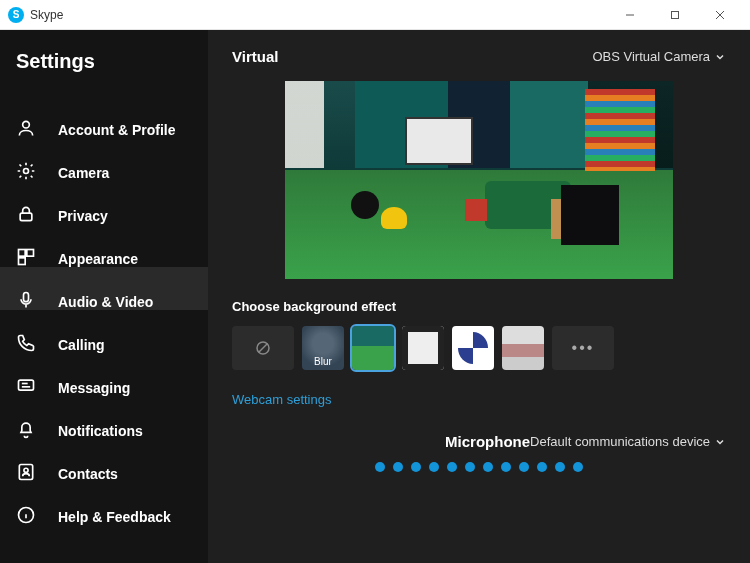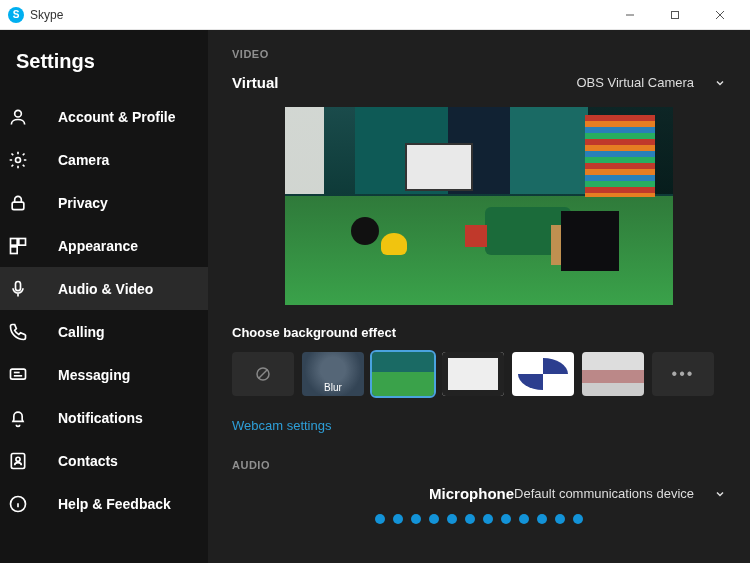--- a/index.html
+++ b/index.html
@@ -7,46 +7,46 @@
   .titlebar { height: 30px; background: #fff; display: flex; align-items: center; padding: 0 8px; border-bottom: 1px solid #e5e5e5; }
   .titlebar-left { display: flex; align-items: center; gap: 6px; flex: 1; }
   .skype-logo { width: 16px; height: 16px; background: #00aff0; border-radius: 50%; display: flex; align-items: center; justify-content: center; color: #fff; font-size: 10px; font-weight: bold; }
   .titlebar-title { font-size: 12px; color: #333; }
   .win-controls { display: flex; }
   .win-btn { width: 45px; height: 30px; display: flex; align-items: center; justify-content: center; color: #555; }
   .win-btn svg { width: 10px; height: 10px; }
   .app { display: flex; height: calc(563px - 30px); background: #1f1f1f; }
   .sidebar { width: 208px; background: #141414; color: #fff; display: flex; flex-direction: column; }
   .sidebar-heading { font-size: 20px; font-weight: 700; padding: 20px 16px 22px 16px; }
-  .side-item { display: flex; align-items: center; gap: 30px; padding: 0 8px; height: 43px; font-size: 14px; font-weight: 600; cursor: pointer; color: #fff; }
+  .side-item { display: flex; align-items: flex-end; gap: 22px; padding: 0 16px; height: 43px; font-size: 14px; font-weight: 600; cursor: pointer; color: #fff; }
   .side-item.active { background: #2a2a2a; }
   .side-item .icon { width: 20px; height: 20px; display: flex; align-items: center; justify-content: center; color: #fff; }
   .content { flex: 1; background: #1f1f1f; color: #fff; padding: 18px 24px 12px 24px; overflow: hidden; }
   .section-label { font-size: 11px; color: #8f8f8f; letter-spacing: 0.5px; font-weight: 600; margin-bottom: 14px; }
   .row { display: flex; justify-content: space-between; align-items: center; }
   .row-title { font-size: 15px; font-weight: 700; }
-  .dropdown { font-size: 13px; color: #ddd; display: flex; align-items: center; gap: 20px; cursor: pointer; }
+  .dropdown { font-size: 13px; color: #ddd; display: flex; align-items: center; gap: 4px; cursor: pointer; }
   .preview-wrap { display: flex; justify-content: center; margin: 16px 0 20px 0; }
   .preview { width: 388px; height: 198px; background: linear-gradient(180deg,#1a4b4b 0%, #0e3a38 45%, #2f7a3a 45%, #3aa24a 100%); position: relative; overflow: hidden; }
   .preview::before { content:""; position:absolute; left:0; right:0; top:0; height:44%; background:
      linear-gradient(90deg, rgba(230,230,225,0.9) 0 10%, transparent 10% 18%, #0e5a56 18% 42%, #123 42% 58%, #1a6a64 58% 78%, rgba(0,0,0,0.5) 78% 100%);
   }
   .shelf { position:absolute; right:18px; top:8px; width:70px; height:82px; background: repeating-linear-gradient(180deg,#c0392b 0 6px,#e67e22 6px 12px,#2980b9 12px 18px,#27ae60 18px 24px); }
   .whiteboard { position:absolute; left:120px; top:36px; width:68px; height:48px; background:#e9e9e9; border: 2px solid #333; }
   .sofa { position:absolute; left:200px; top:100px; width:86px; height:48px; background:#1b6b3a; border-radius:6px; }
   .cube-r { position:absolute; left:180px; top:118px; width:22px; height:22px; background:#c0392b; }
   .pouf { position:absolute; left:96px; top:126px; width:26px; height:22px; background:#f1c40f; border-radius:50% 50% 6px 6px; }
   .table { position:absolute; left:66px; top:110px; width:28px; height:28px; background:#111; border-radius:50%; }
   .stool { position:absolute; right:112px; top:118px; width:10px; height:40px; background:#c09050; }
   .stool2 { position:absolute; right:98px; top:120px; width:10px; height:38px; background:#c09050; }
   .counter { position:absolute; right:54px; top:104px; width:58px; height:60px; background:#0d0d10; }
   .effect-label { font-size: 13px; font-weight: 700; margin: 6px 0 12px 0; }
   .effects { display: flex; gap: 8px; margin-bottom: 16px; }
   .effect { width: 62px; height: 44px; border-radius: 4px; background:#2c2c2c; display:flex; align-items:center; justify-content:center; position:relative; cursor:pointer; }
-  .thumb { width: 62px; height: 44px; border-radius: 4px; cursor:pointer; }
+  .thumb { width: 42px; height: 44px; border-radius: 4px; cursor:pointer; }
   .t1 { background: radial-gradient(circle at 50% 40%, #567 0 30%, #345 70%); filter: blur(0.3px);}
   .t2 { background: linear-gradient(180deg,#1a6a64 0 45%, #3aa24a 45% 100%); outline:2px solid #4aa3df; }
   .t3 { background: #eee; box-shadow: inset 0 0 0 6px #222; }
   .t4 { background: #fff; position:relative; }
   .t4::after{content:"";position:absolute;inset:6px;border-radius:50%;background:conic-gradient(#2c3e8f 0 25%, #fff 25% 50%, #2c3e8f 50% 75%, #fff 75% 100%);}
   .t5 { background: linear-gradient(180deg,#ddd 0 40%, #b88 40% 70%, #ccc 70% 100%); }
   .link { color: #2e9fd8; font-size: 13px; cursor: pointer; margin: 6px 0 26px 0; display:inline-block; }
   .mic-row { display:flex; justify-content:flex-end; align-items:center; margin-bottom: 12px;}
   .meter { display:flex; justify-content:center; gap:8px; margin-top: 4px; }
   .dot { width: 10px; height: 10px; border-radius: 50%; background:#1393d8; }
@@ -173,21 +173,20 @@
             <circle cx="12" cy="12" r="9"></circle>
             <line x1="12" y1="8" x2="12" y2="8"></line>
             <line x1="12" y1="11" x2="12" y2="16"></line>
           </svg>
         </span>
       <span>Help &amp; Feedback</span>
     </div>
   </div>
 
   <div class="content">
-    <div class="section-label">VIDEO</div>
     <div class="row">
       <div class="row-title">Virtual</div>
       <div class="dropdown">
         <span>OBS Virtual Camera</span>
         <span>
             <svg width="12" height="12" viewBox="0 0 24 24" fill="none" stroke="#ddd" stroke-width="3">
               <path d="M6 9l6 6 6-6"></path>
             </svg>
           </span>
       </div>
@@ -224,21 +223,20 @@
       <div class="thumb t3"></div>
       <div class="thumb t4"></div>
       <div class="thumb t5"></div>
       <div class="effect">
         <span style="color:#aaa;font-size:16px;letter-spacing:2px;">•••</span>
       </div>
     </div>
 
     <a class="link">Webcam settings</a>
 
-    <div class="section-label">AUDIO</div>
     <div class="mic-row">
       <div class="row-title">Microphone</div>
       <div class="dropdown">
         <span>Default communications device</span>
         <span>
             <svg width="12" height="12" viewBox="0 0 24 24" fill="none" stroke="#ddd" stroke-width="3">
               <path d="M6 9l6 6 6-6"></path>
             </svg>
           </span>
       </div>

